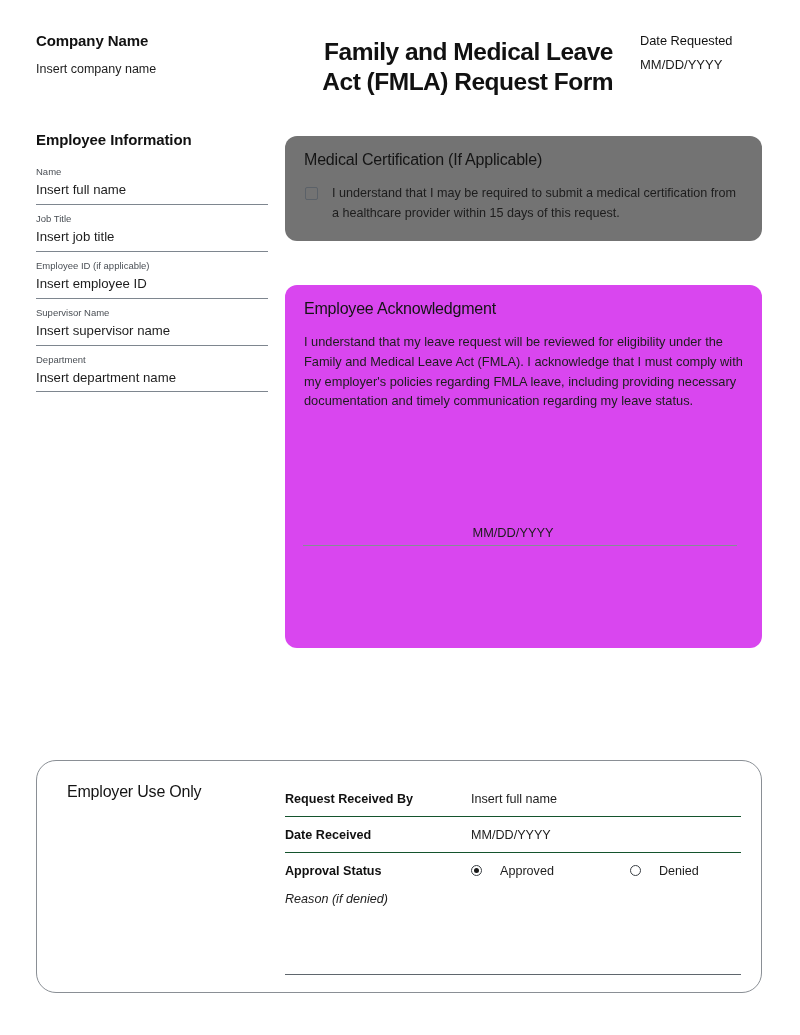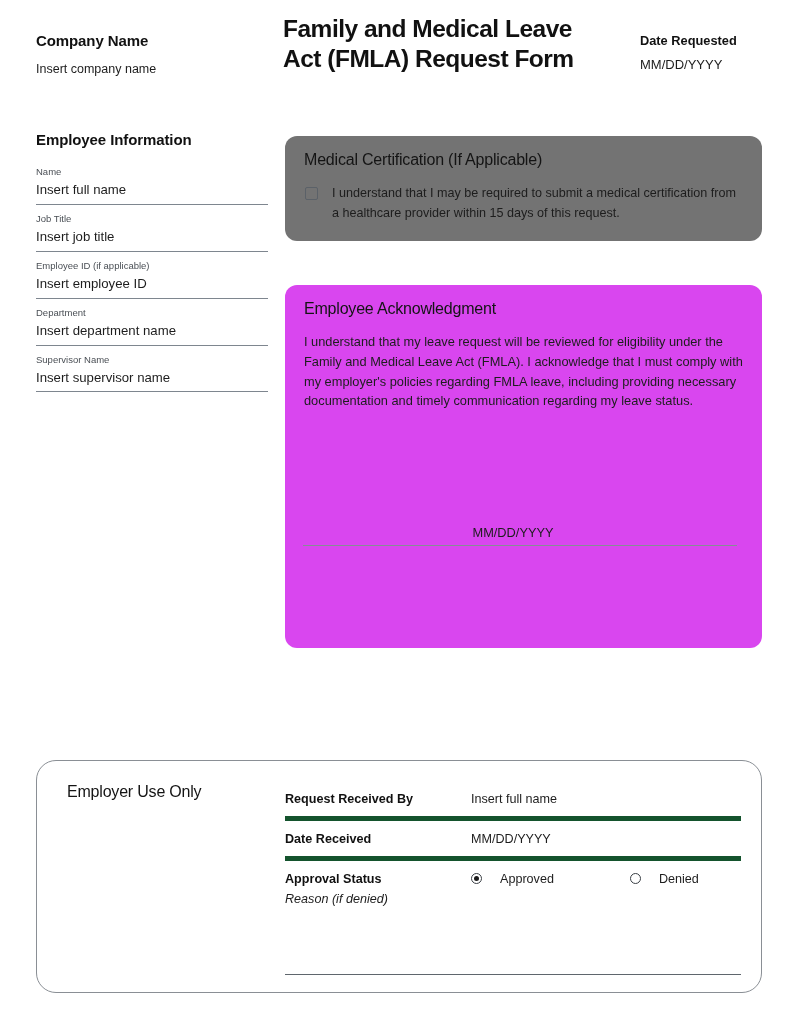--- a/index.html
+++ b/index.html
@@ -35,36 +35,37 @@
     letter-spacing: -0.1px;
   }
   .company-placeholder {
     font-size: 12.5px;
     font-weight: normal;
     color: #1d1d1d;
     margin-top: 13px;
   }
   .form-title {
     position: absolute;
-    left: 283px; top: 14px;
+    left: 283px; top: 37px;
     width: 330px;
     font-size: 24.5px;
     font-weight: bold;
     line-height: 1.22;
     letter-spacing: -0.5px;
     color: #111;
+    text-align: right;
   }
   .date-block {
     position: absolute;
     left: 640px; top: 33px;
     width: 150px;
   }
   .date-label {
     font-size: 12.8px;
-    font-weight: bold;
+    font-weight: normal;
     color: #111;
   }
   .date-value {
     font-size: 13px;
     color: #1d1d1d;
     margin-top: 9px;
   }
 
   
   .employee-section {
@@ -189,21 +190,21 @@
   }
   .employer-table {
     position: absolute;
     left: 248px; top: 20px;
     width: 456px;
   }
   .emp-row {
     display: flex;
     align-items: center;
     height: 35px;
-    border-bottom: 5px solid #14532d;
+    border-bottom: 1px solid #14532d;
   }
   .emp-row:last-of-type { border-bottom: none; }
   .emp-label {
     font-size: 12.6px;
     font-weight: bold;
     color: #111;
     width: 186px;
     flex: 0 0 auto;
   }
   .emp-value {
@@ -288,27 +289,27 @@
     <div class="field-label">Job Title</div>
     <div class="field-value">Insert job title</div>
   </div>
 
   <div class="field">
     <div class="field-label">Employee ID (if applicable)</div>
     <div class="field-value">Insert employee ID</div>
   </div>
 
   <div class="field">
+    <div class="field-label">Supervisor Name</div>
+    <div class="field-value">Insert supervisor name</div>
+  </div>
+
+  <div class="field">
     <div class="field-label">Department</div>
     <div class="field-value">Insert department name</div>
-  </div>
-
-  <div class="field">
-    <div class="field-label">Supervisor Name</div>
-    <div class="field-value">Insert supervisor name</div>
   </div>
 
 </div>
 
 <div class="panel panel-medical">
   <div class="panel-heading">Medical Certification (If Applicable)</div>
   <div class="checkbox-row">
     <span class="checkbox"></span>
     <span class="checkbox-text">I understand that I may be required to submit a medical certification from a healthcare provider within 15 days of this request.</span>
   </div>

